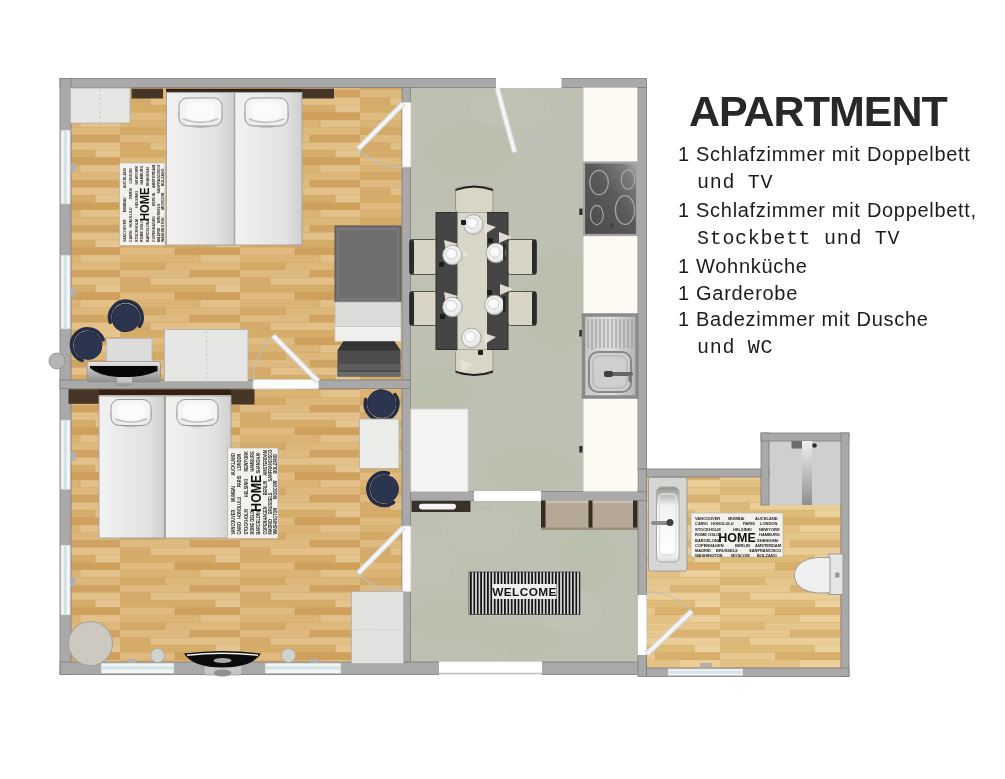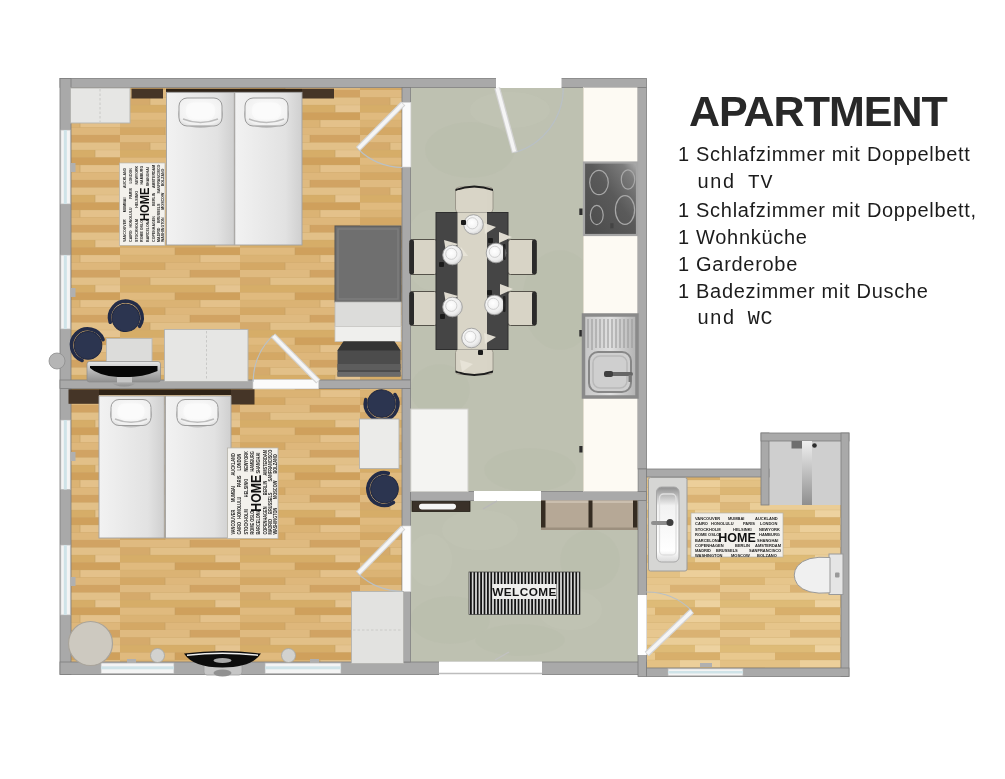--- a/index.html
+++ b/index.html
@@ -466,17 +466,18 @@
     <line x1="317.9" y1="381" x2="273.5" y2="336"></line>
     <line x1="402.8" y1="528" x2="358.5" y2="573"></line>
     <line x1="647.2" y1="653.6" x2="691.6" y2="611.4"></line>
   </g>
 </g>
 </svg>
 <div id="title">APARTMENT</div>
 <div id="list">1 Schlafzimmer mit Doppelbett
 <span class="ind">und TV</span>
 1 Schlafzimmer mit Doppelbett,
+<span class="ind">Stockbett und TV</span>
 1 Wohnküche
 1 Garderobe
 1 Badezimmer mit Dusche
 <span class="ind">und WC</span></div>
 </div>
 
 </body></html>

